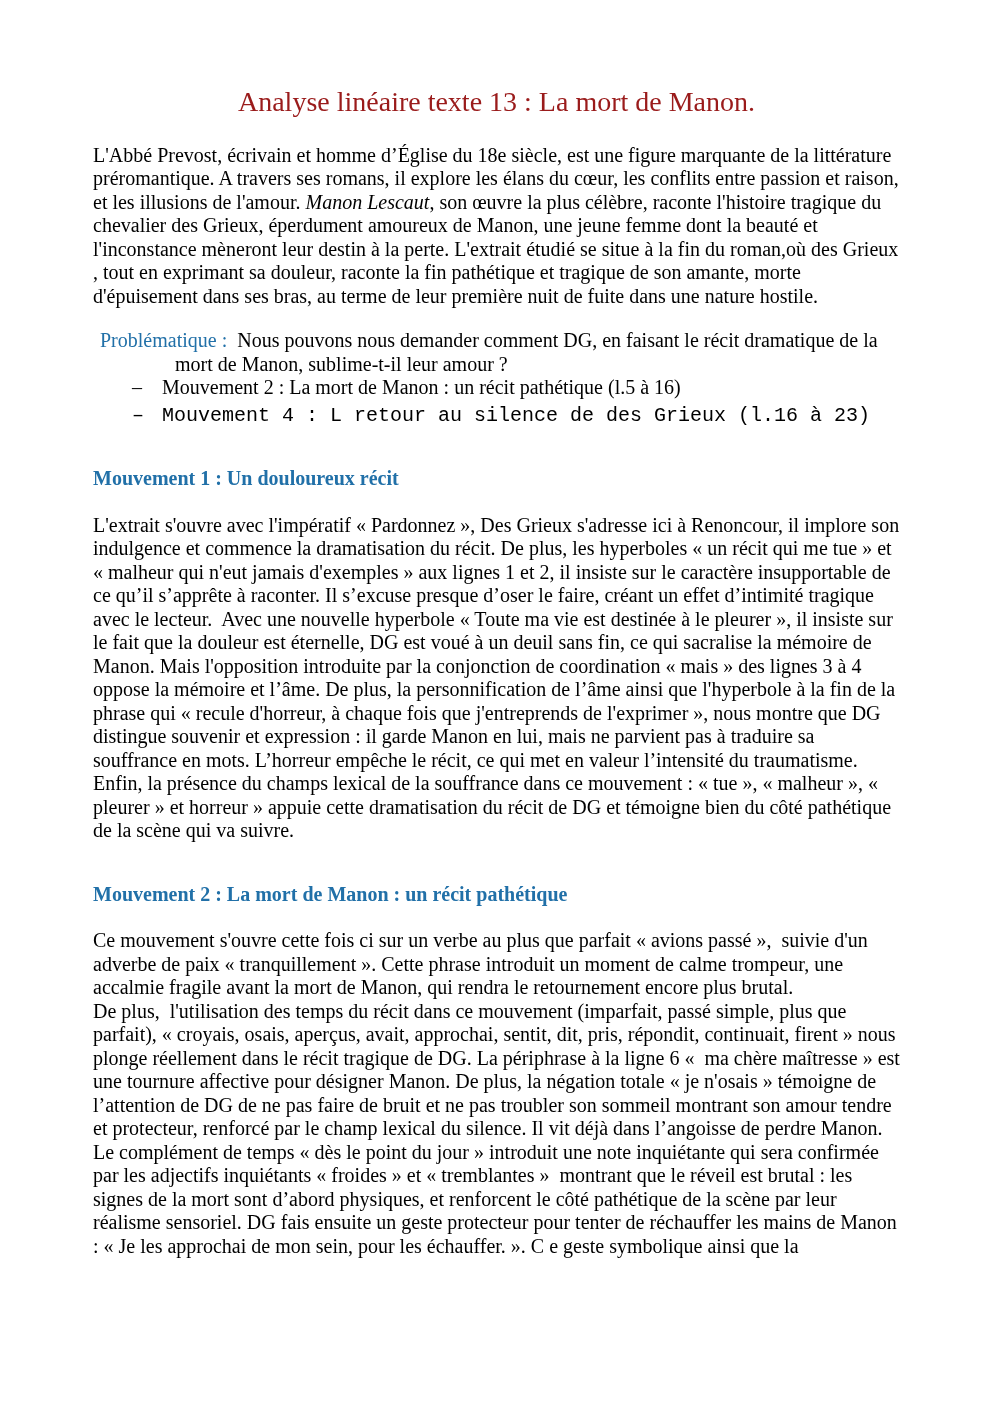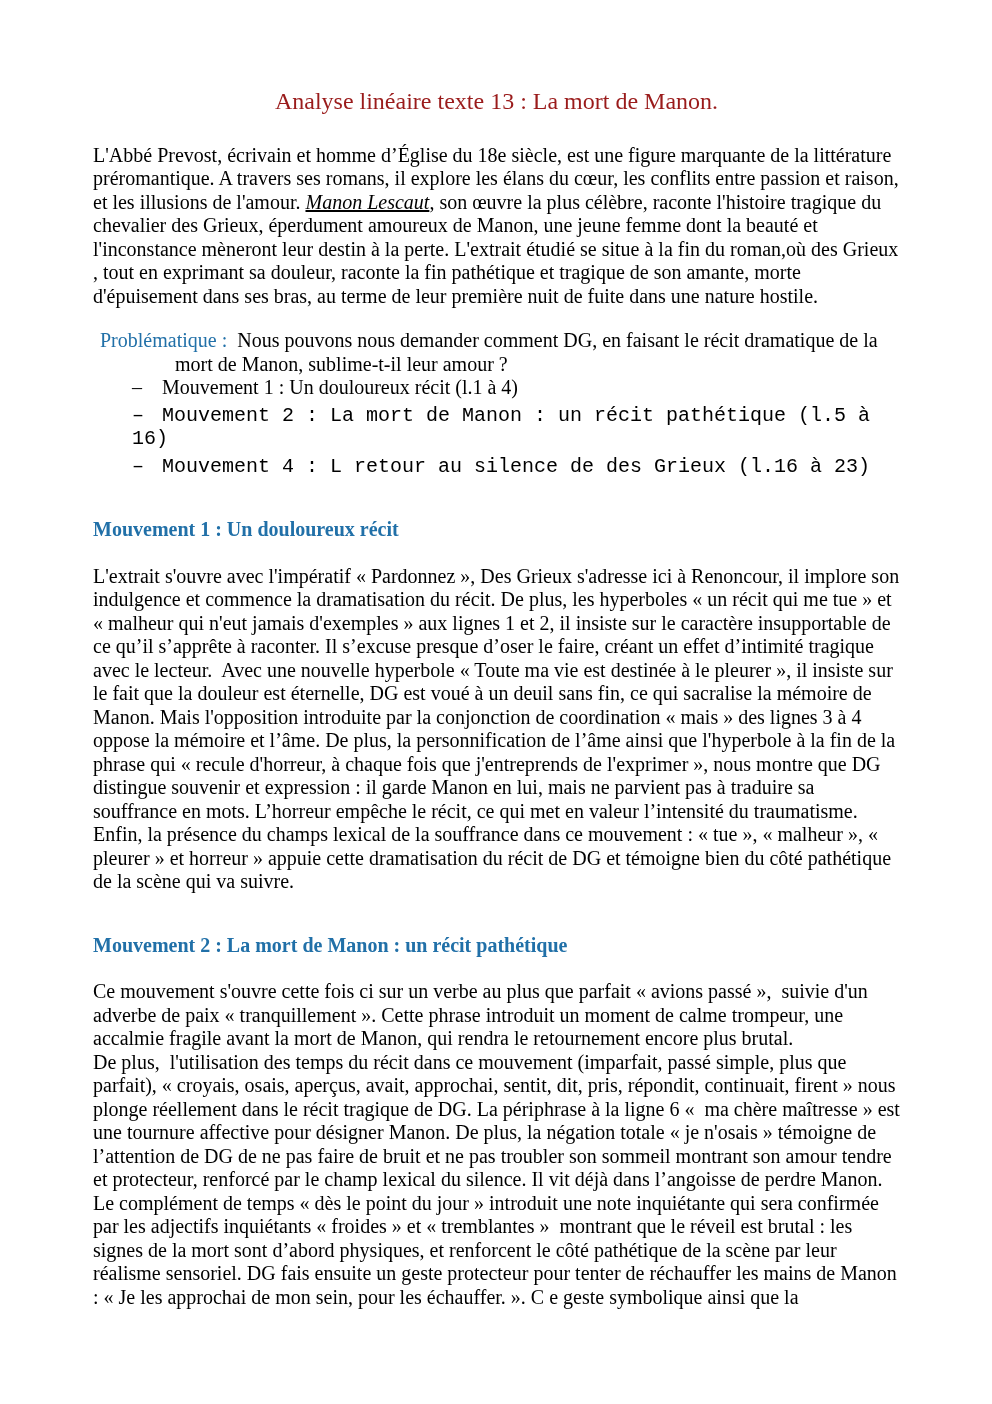--- a/index.html
+++ b/index.html
@@ -18,21 +18,21 @@
     min-height: 1404px;
     padding: 90px 92px 40px 93px;
     font-family: "Liberation Serif", "DejaVu Serif", serif;
     font-size: 20px;
     line-height: 23.5px;
     color: #000000;
     background: #ffffff;
   }
   .title {
     margin: 0 0 30px 0;
-    font-size: 24px;
+    font-size: 28px;
     font-weight: normal;
     text-align: center;
     color: var(--title-red, #9a1b1b);
   }
   .para {
     margin: 0 0 21px 0;
     white-space: pre-wrap;
   }
   .prob-block {
     margin: 7px;
@@ -71,36 +71,34 @@
     font-size: 20px;
     font-weight: bold;
     color: var(--heading-blue, #2170a8);
   }
   .section-body {
     margin: 0 0 23px 0;
     white-space: pre-wrap;
   }
   .run-italic {
     font-style: italic;
-    text-decoration: underline;
   }
 </style>
 </head>
 <body>
 
 <div class="page">
 
   <h1 class="title">Analyse linéaire texte 13 : La mort de Manon.</h1>
 
   <p class="para"><span>L'Abbé Prevost, écrivain et homme d’Église du 18e siècle, est une figure marquante de la littérature préromantique. A travers ses romans, il explore les élans du cœur, les conflits entre passion et raison, et les illusions de l'amour. </span><span class="run-italic">Manon Lescaut</span><span>, son œuvre la plus célèbre, raconte l'histoire tragique du chevalier des Grieux, éperdument amoureux de Manon, une jeune femme dont la beauté et l'inconstance mèneront leur destin à la perte. L'extrait étudié se situe à la fin du roman,où des Grieux , tout en exprimant sa douleur, raconte la fin pathétique et tragique de son amante, morte d'épuisement dans ses bras, au terme de leur première nuit de fuite dans une nature hostile.</span></p>
 
   <div class="prob-block">
     <p class="prob-question"><span class="prob-label">Problématique :</span><span>  Nous pouvons nous demander comment DG, en faisant le récit dramatique de la mort de Manon, sublime-t-il leur amour ?</span></p>
     <ul class="plan-list">
-        <li><span class="li-marker">–</span><span class="li-text">Mouvement 1 : Un douloureux récit  (l.1 à 4)</span></li>
         <li><span class="li-marker">–</span><span class="li-text">Mouvement 2 : La mort de Manon : un récit pathétique (l.5 à 16)</span></li>
         <li><span class="li-marker">–</span><span class="li-text">Mouvement 4 : L retour au silence de des Grieux (l.16 à 23)</span></li>
       </ul>
   </div>
 
   <section>
     <h2 class="heading">Mouvement 1 : Un douloureux récit</h2>
     <p class="section-body">L'extrait s'ouvre avec l'impératif « Pardonnez », Des Grieux s'adresse ici à Renoncour, il implore son indulgence et commence la dramatisation du récit. De plus, les hyperboles « un récit qui me tue » et « malheur qui n'eut jamais d'exemples » aux lignes 1 et 2, il insiste sur le caractère insupportable de ce qu’il s’apprête à raconter. Il s’excuse presque d’oser le faire, créant un effet d’intimité tragique avec le lecteur.  Avec une nouvelle hyperbole « Toute ma vie est destinée à le pleurer », il insiste sur le fait que la douleur est éternelle, DG est voué à un deuil sans fin, ce qui sacralise la mémoire de Manon. Mais l'opposition introduite par la conjonction de coordination « mais » des lignes 3 à 4 oppose la mémoire et l’âme. De plus, la personnification de l’âme ainsi que l'hyperbole à la fin de la phrase qui « recule d'horreur, à chaque fois que j'entreprends de l'exprimer », nous montre que DG distingue souvenir et expression : il garde Manon en lui, mais ne parvient pas à traduire sa souffrance en mots. L’horreur empêche le récit, ce qui met en valeur l’intensité du traumatisme. Enfin, la présence du champs lexical de la souffrance dans ce mouvement : « tue », « malheur », « pleurer » et horreur » appuie cette dramatisation du récit de DG et témoigne bien du côté pathétique de la scène qui va suivre.</p>
   </section>
 

